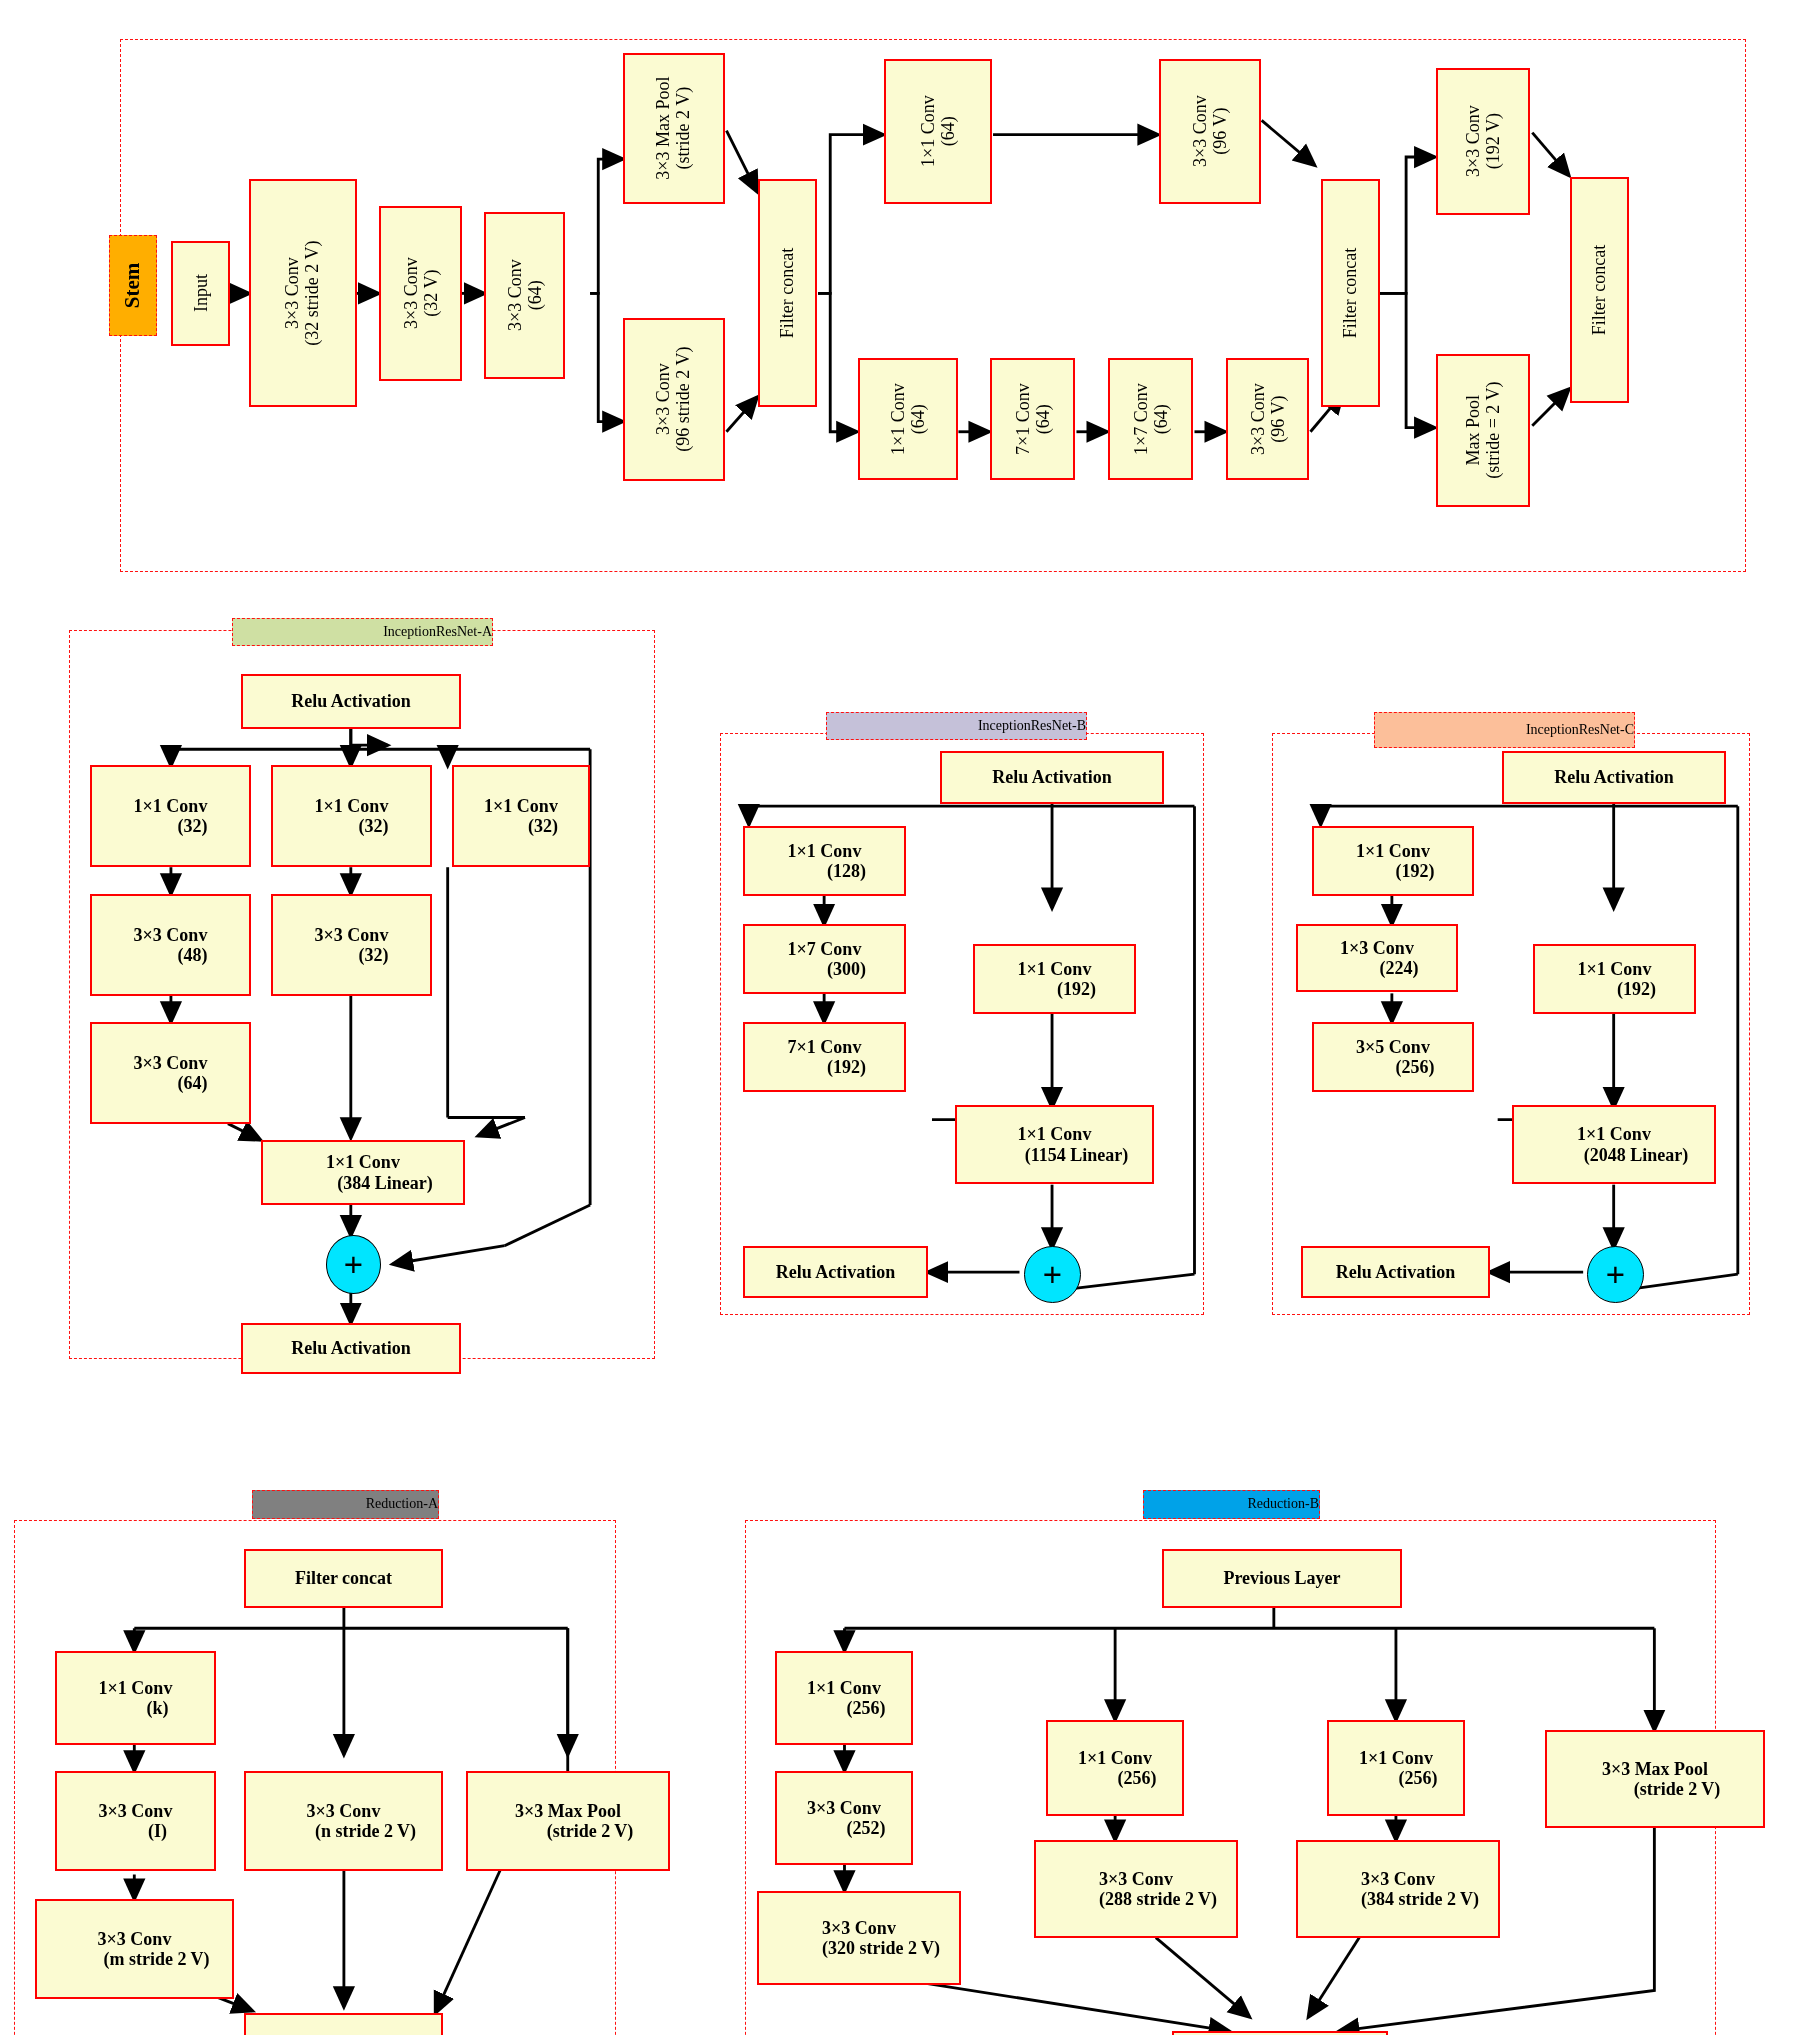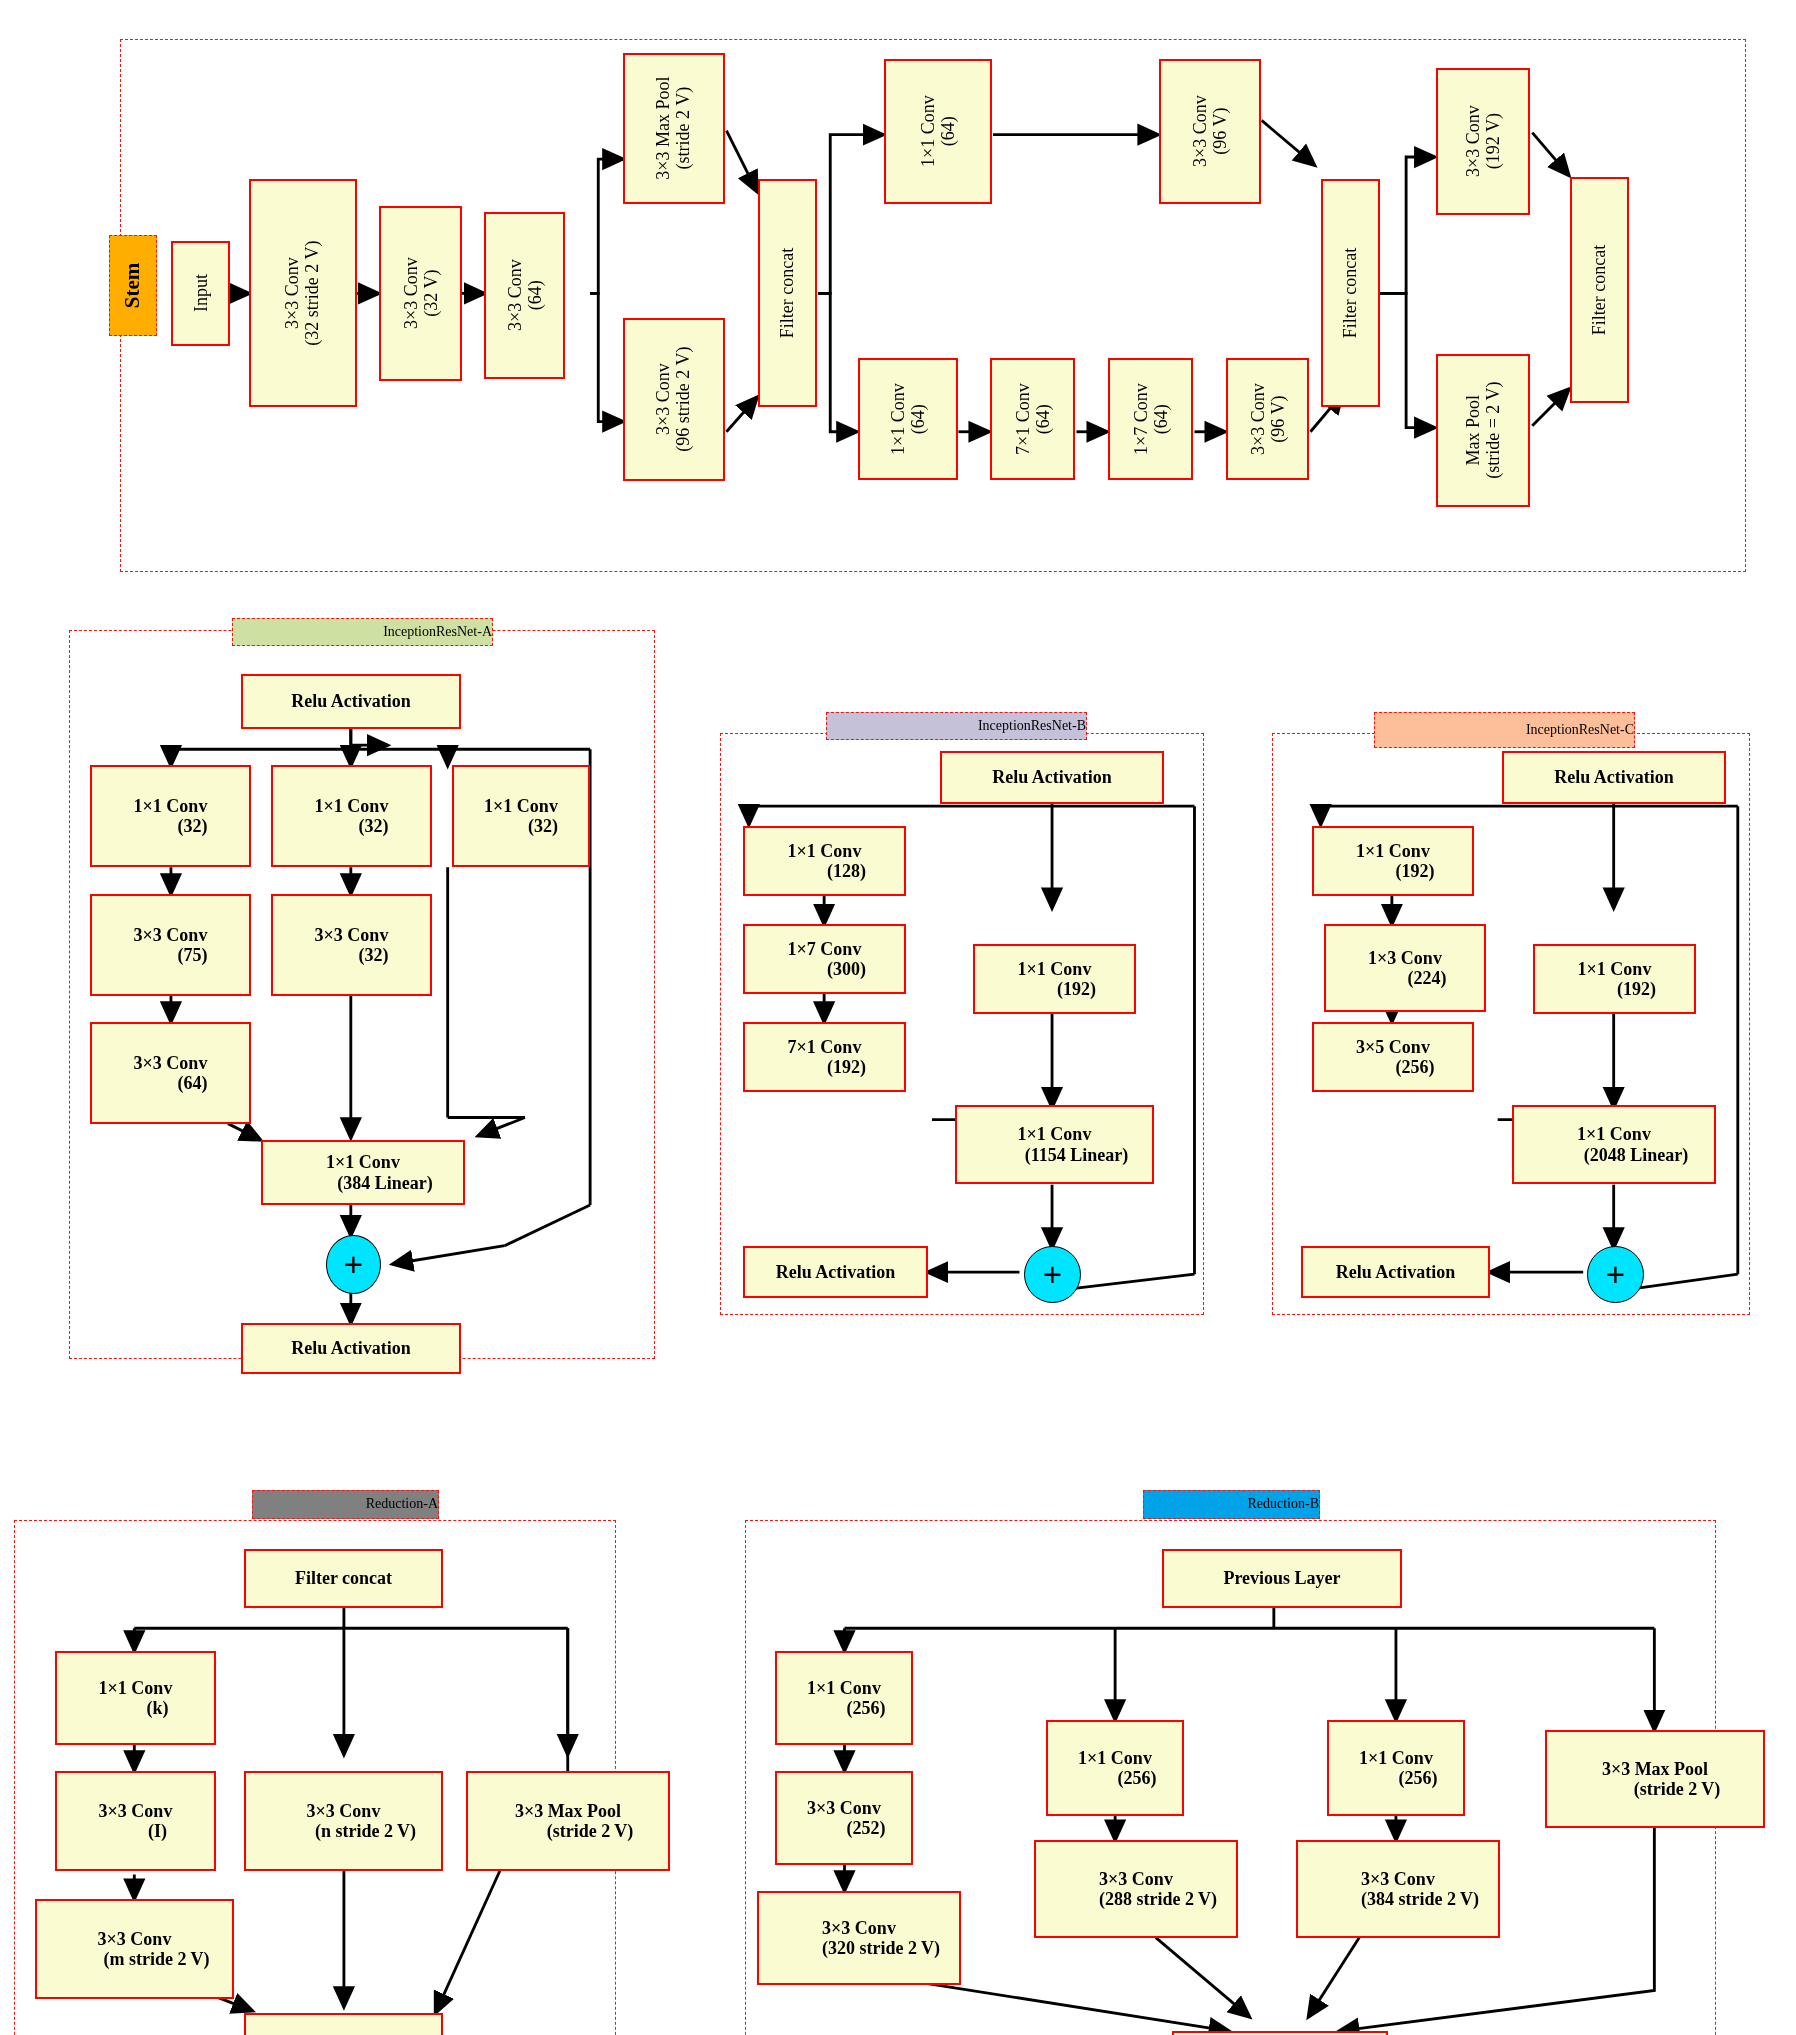--- a/index.html
+++ b/index.html
@@ -249,21 +249,21 @@
   <div class="box" style="left:241px;top:674px;width:220px;height:55px;">
     <span>Relu Activation</span>
   </div>
 
   <div class="box" style="left:90px;top:765px;width:161px;height:102px;">
     <span>1×1 Conv</span>
     <span class="l2">(32)</span>
   </div>
   <div class="box" style="left:90px;top:894px;width:161px;height:102px;">
     <span>3×3 Conv</span>
-    <span class="l2">(75)</span>
+    <span class="l2">(48)</span>
   </div>
   <div class="box" style="left:90px;top:1022px;width:161px;height:102px;">
     <span>3×3 Conv</span>
     <span class="l2">(64)</span>
   </div>
 
   <div class="box" style="left:271px;top:765px;width:161px;height:102px;">
     <span>1×1 Conv</span>
     <span class="l2">(32)</span>
   </div>
@@ -336,21 +336,21 @@
   </div>
 
   <div class="box" style="left:1502px;top:751px;width:224px;height:53px;">
     <span>Relu Activation</span>
   </div>
 
   <div class="box" style="left:1312px;top:826px;width:162px;height:70px;">
     <span>1×1 Conv</span>
     <span class="l2">(192)</span>
   </div>
-  <div class="box" style="left:1324px;top:924px;width:162px;height:88px;">
+  <div class="box" style="left:1296px;top:924px;width:162px;height:68px;">
     <span>1×3 Conv</span>
     <span class="l2">(224)</span>
   </div>
   <div class="box" style="left:1312px;top:1022px;width:162px;height:70px;">
     <span>3×5 Conv</span>
     <span class="l2">(256)</span>
   </div>
 
   <div class="box" style="left:1533px;top:944px;width:163px;height:70px;">
     <span>1×1 Conv</span>

